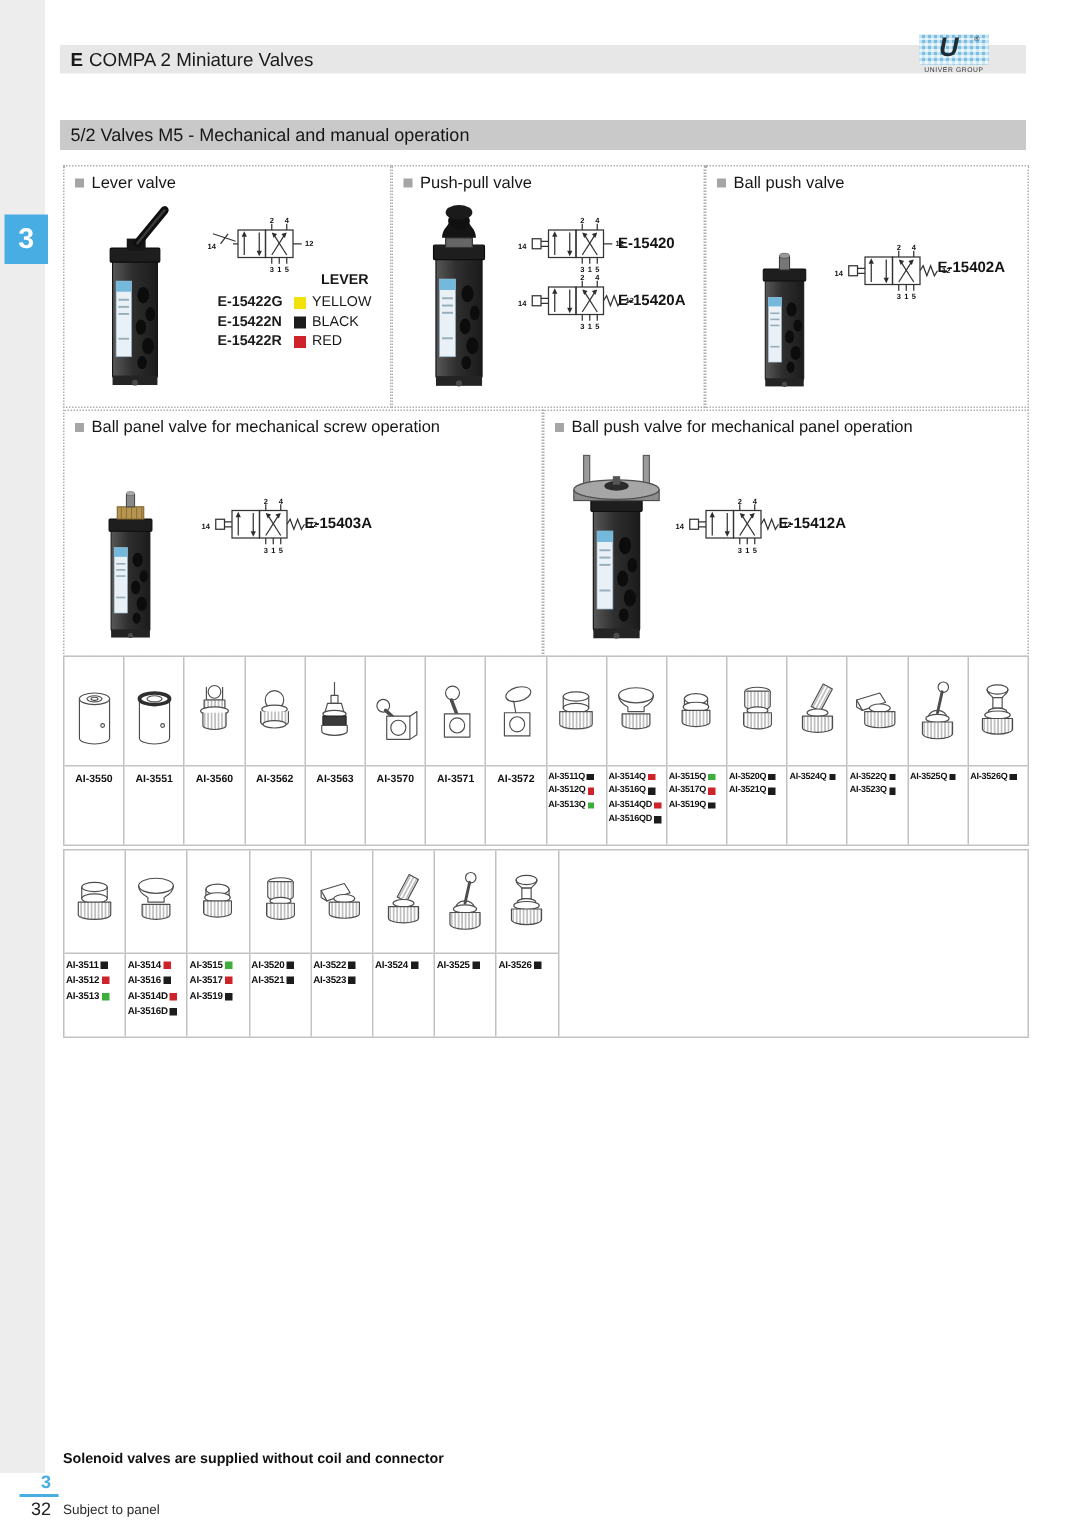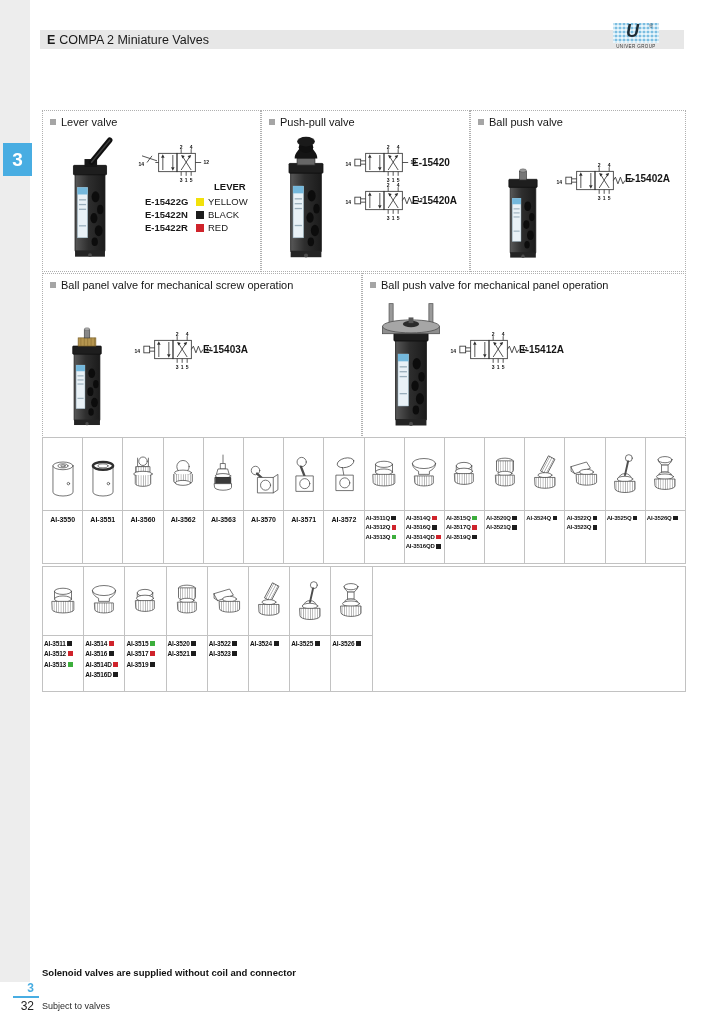--- a/index.html
+++ b/index.html
@@ -307,20 +307,23 @@
   </div>
 
   <div class="logo">
     <div class="logo-mark">
       <span class="logo-u">U</span>
       <span class="logo-reg">®</span>
     </div>
     <div class="logo-text">UNIVER GROUP</div>
   </div>
 
+  <div class="sbar">
+    <span>5/2 Valves M5 - Mechanical and manual operation</span>
+  </div>
 
   <div class="tab3">3</div>
 
   <div class="panel p1">
     <div class="ptitle">
       <span class="sq"></span>
       <span>Lever valve</span>
     </div>
     <svg class="photo ph-lever">
         <use href="#v-lever"></use>
@@ -961,14 +964,14 @@
           </div>
         </div>
       </div>
       <div class="col filler"></div>
     </div>
 
   <div class="fnote">Solenoid valves are supplied without coil and connector</div>
   <div class="fch">3</div>
   <div class="fline"></div>
   <div class="fpg">32</div>
-  <div class="fsub">Subject to valves</div>
+  <div class="fsub">Subject to panel</div>
 </div>
 
 </body></html>

